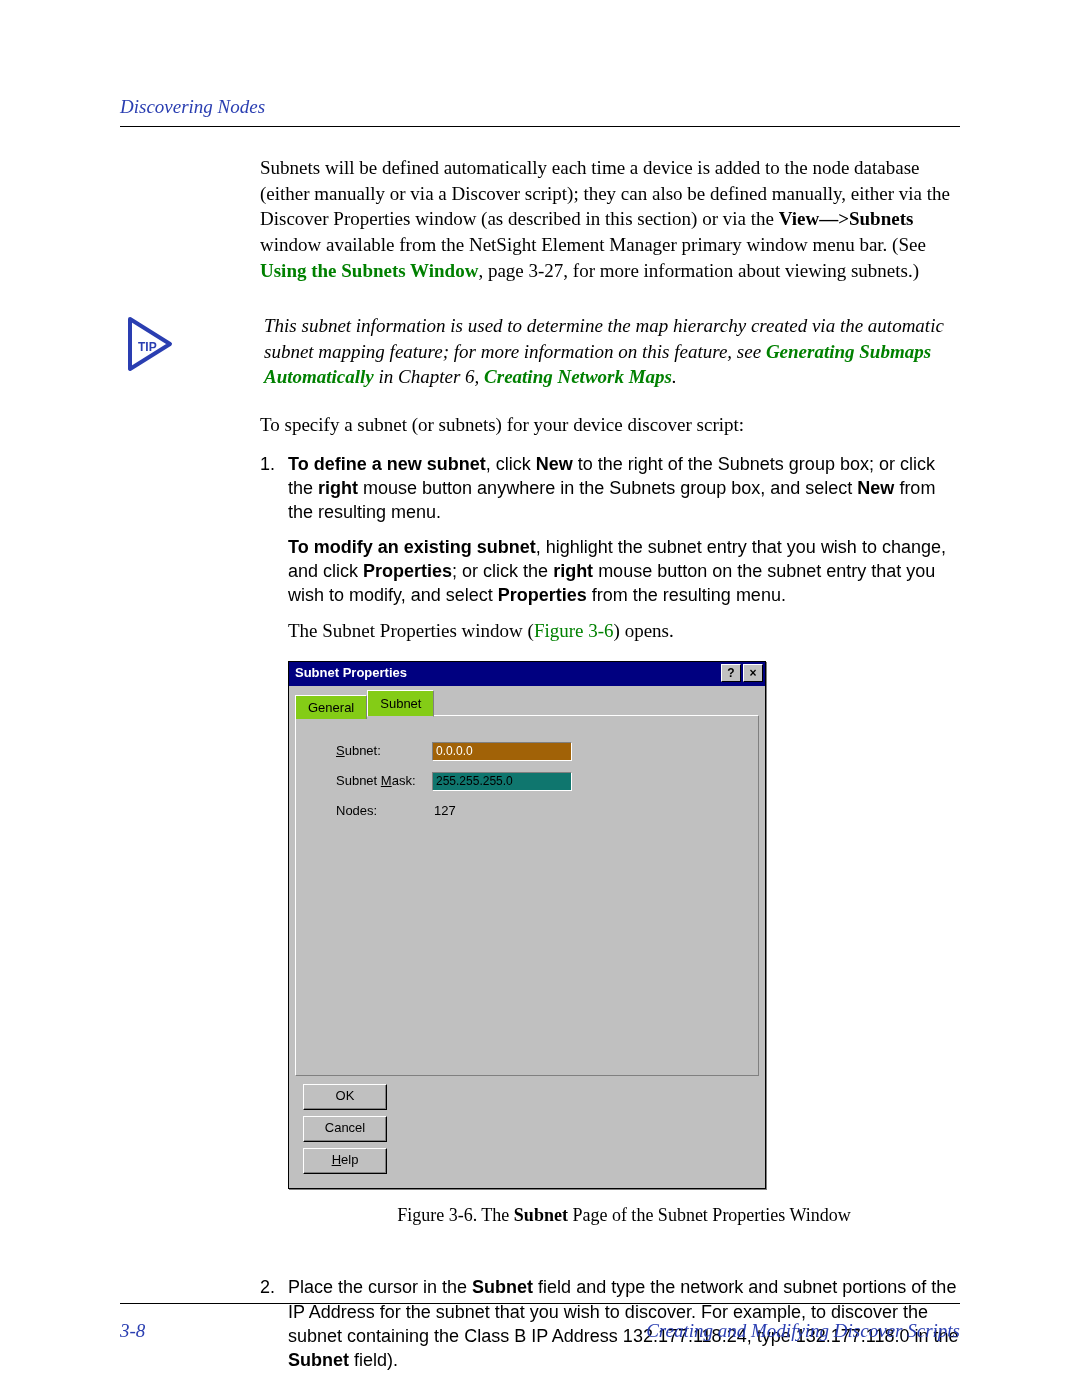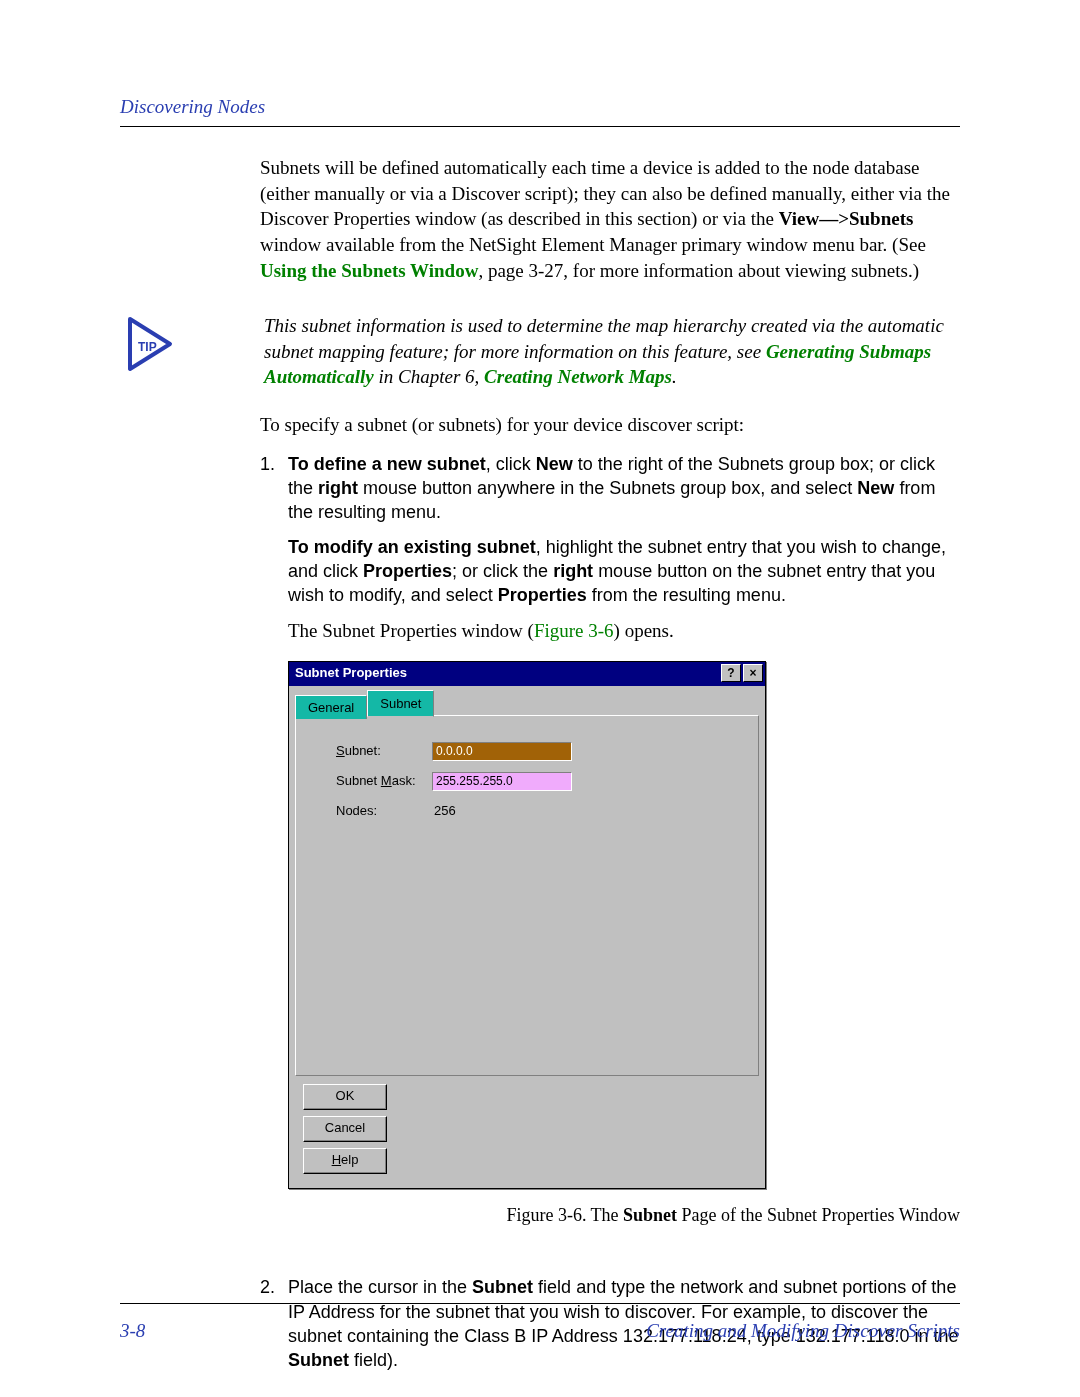--- a/index.html
+++ b/index.html
@@ -129,21 +129,21 @@
     align-items: flex-end;
     height: 24px;
     position: relative;
     z-index: 2;
   }
   .tab {
     padding: 3px 12px 3px 12px;
     border-top: 1px solid #fff;
     border-left: 1px solid #fff;
     border-right: 1px solid #808080;
-    background: #14b8a6;
+    background: #84cc16;
     font-size: 13px;
     position: relative;
     margin-right: 0;
   }
   .tab.inactive {
     top: 3px;
     border-bottom: 0;
     color: #000;
   }
   .tab.active {
@@ -177,21 +177,21 @@
   }
   .field-label .ul { text-decoration: underline; }
   .text-input {
     width: 140px;
     height: 19px;
     box-sizing: border-box;
     border-top: 1px solid #808080;
     border-left: 1px solid #808080;
     border-right: 1px solid #fff;
     border-bottom: 1px solid #fff;
-    background: #f0abfc;
+    background: #0f766e;
     padding: 0 3px;
     font-family: Tahoma, Arial, sans-serif;
     font-size: 12px;
   }
   .text-input.sel {
     background: #a16207;
     color: #fff;
   }
   .nodes-val {
     font-size: 13px;
@@ -217,21 +217,21 @@
     font-size: 13px;
     text-align: center;
     line-height: 22px;
     box-shadow: inset -1px -1px 0 #808080;
   }
   .dlg-btn .ul { text-decoration: underline; }
 
   .figure-caption {
     font-family: "Times New Roman", Times, serif;
     font-size: 18px;
-    text-align: right;
+    text-align: center;
     margin: 14px 0 34px 0;
   }
 
   .footer {
     position: absolute;
     left: 120px;
     right: 120px;
     bottom: 55px;
     border-top: 1.5px solid #000;
     padding-top: 16px;
@@ -309,21 +309,21 @@
                   <div class="field-row">
                     <div class="field-label"><span class="ul">S</span><span>u</span><span>bnet:</span></div>
                     <div class="text-input sel">0.0.0.0</div>
                   </div>
                   <div class="field-row">
                     <div class="field-label"><span>Subnet </span><span class="ul">M</span><span>ask:</span></div>
                     <div class="text-input">255.255.255.0</div>
                   </div>
                   <div class="field-row">
                     <div class="field-label">Nodes:</div>
-                    <div class="nodes-val">256</div>
+                    <div class="nodes-val">127</div>
                   </div>
                 </div>
                 <div class="dlg-buttons">
                   <div class="dlg-btn">OK</div>
                   <div class="dlg-btn">Cancel</div>
                   <div class="dlg-btn"><span class="ul">H</span><span>elp</span></div>
                 </div>
               </div>
             </div>
           </div>

